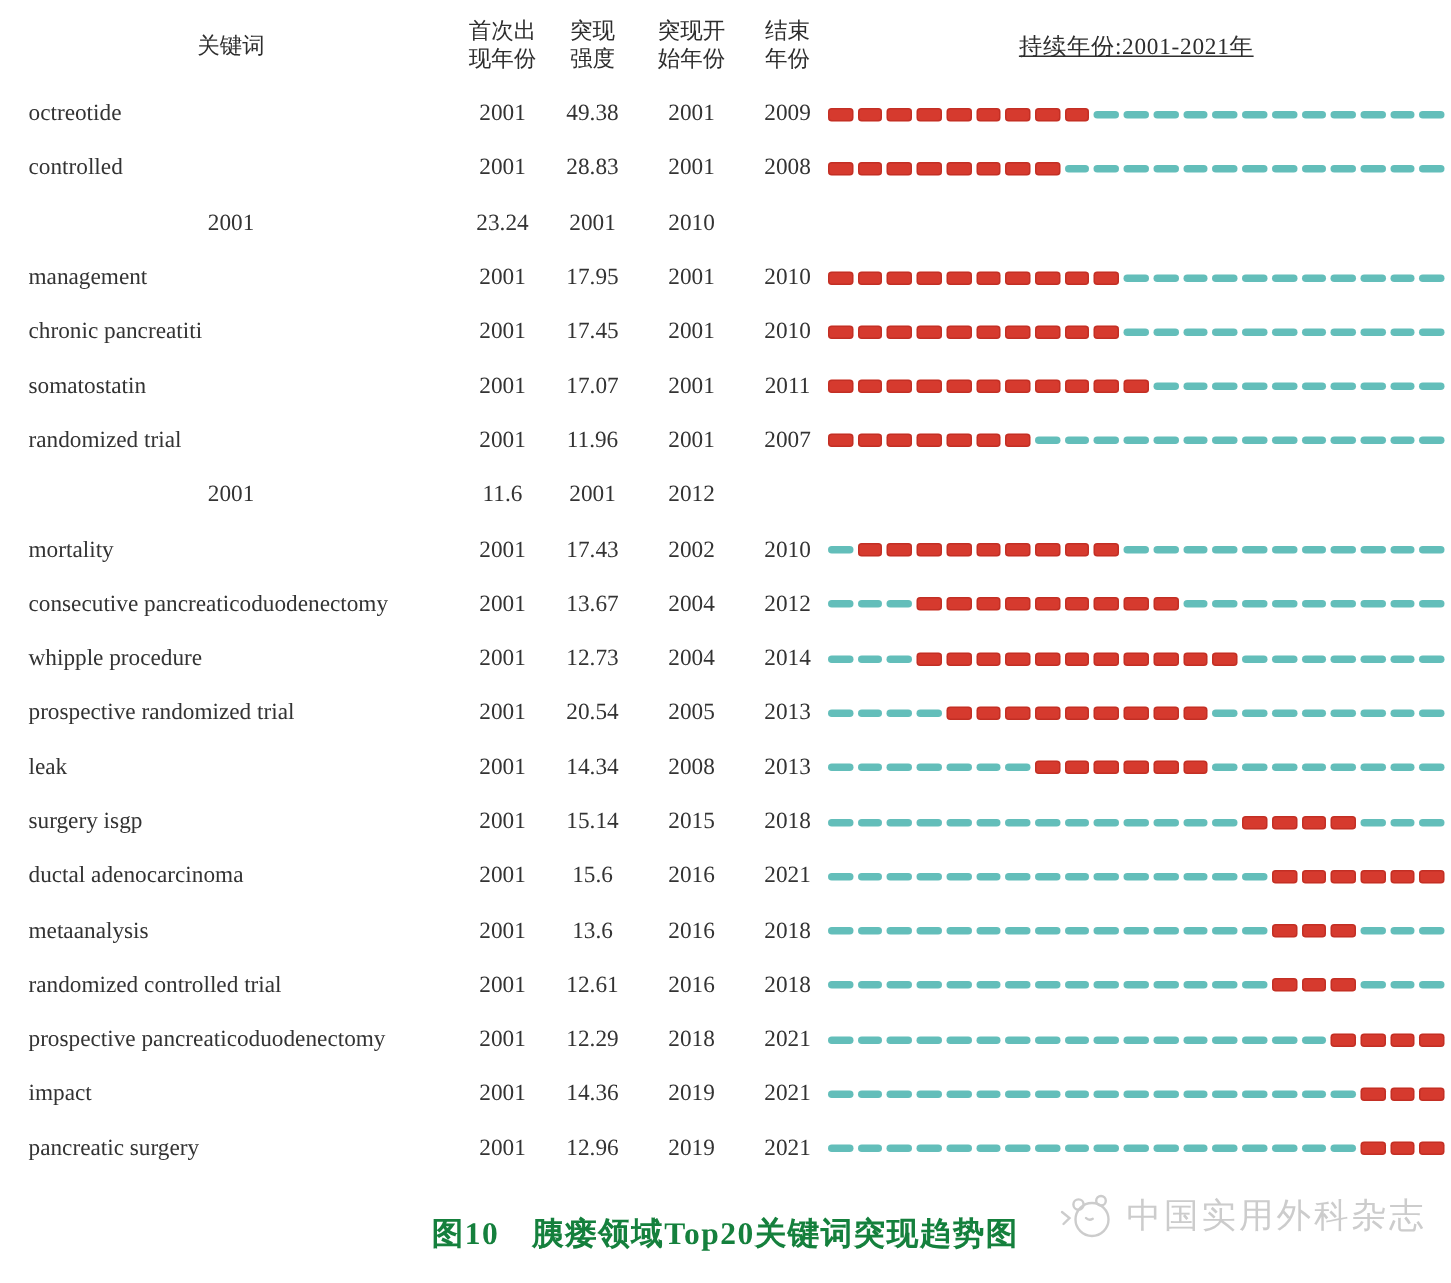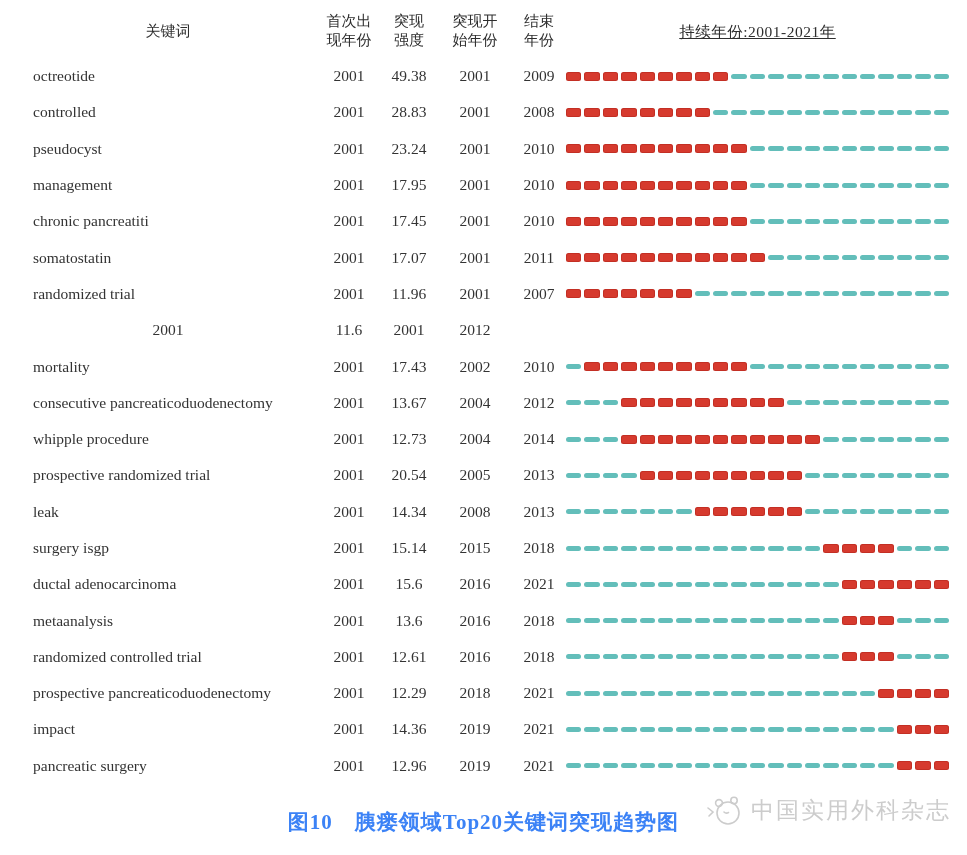--- a/index.html
+++ b/index.html
@@ -14,21 +14,21 @@
     width: 967px;
     height: 855px;
     background: #ffffff;
     overflow: hidden;
     --red: #d63a2e;
     --teal: #63beba;
   }
   .grid {
     display: grid;
     grid-template-columns: 300px 62px 58px 74px 54px 1fr;
-    padding: 0 18px;
+    padding: 0 4px;
     align-items: center;
   }
   .thead {
     height: 46px;
     margin-top: 8px;
   }
   .hcell {
     display: flex;
     flex-direction: column;
     justify-content: center;
@@ -66,21 +66,21 @@
   .caption-row {
     position: relative;
     margin-top: 24px;
     height: 40px;
   }
   .caption {
     width: 100%;
     text-align: center;
     font-size: 21px;
     font-weight: bold;
-    color: #3b82f6;
+    color: #15803d;
     letter-spacing: 1px;
   }
   .caption .fig-label { margin-right: 22px; }
   .watermark {
     position: absolute;
     right: 16px;
     top: -14px;
     display: flex;
     align-items: center;
     gap: 5px;
@@ -175,21 +175,20 @@
           <span class="seg teal"></span>
           <span class="seg teal"></span>
           <span class="seg teal"></span>
           <span class="seg teal"></span>
           <span class="seg teal"></span>
           <span class="seg teal"></span>
           <span class="seg teal"></span>
         </div>
       </div>
       <div class="grid row">
-        <div class="cell keyword">pseudocyst</div>
         <div class="cell num">2001</div>
         <div class="cell num">23.24</div>
         <div class="cell num">2001</div>
         <div class="cell num">2010</div>
         <div class="bar">
           <span class="seg red"></span>
           <span class="seg red"></span>
           <span class="seg red"></span>
           <span class="seg red"></span>
           <span class="seg red"></span>

